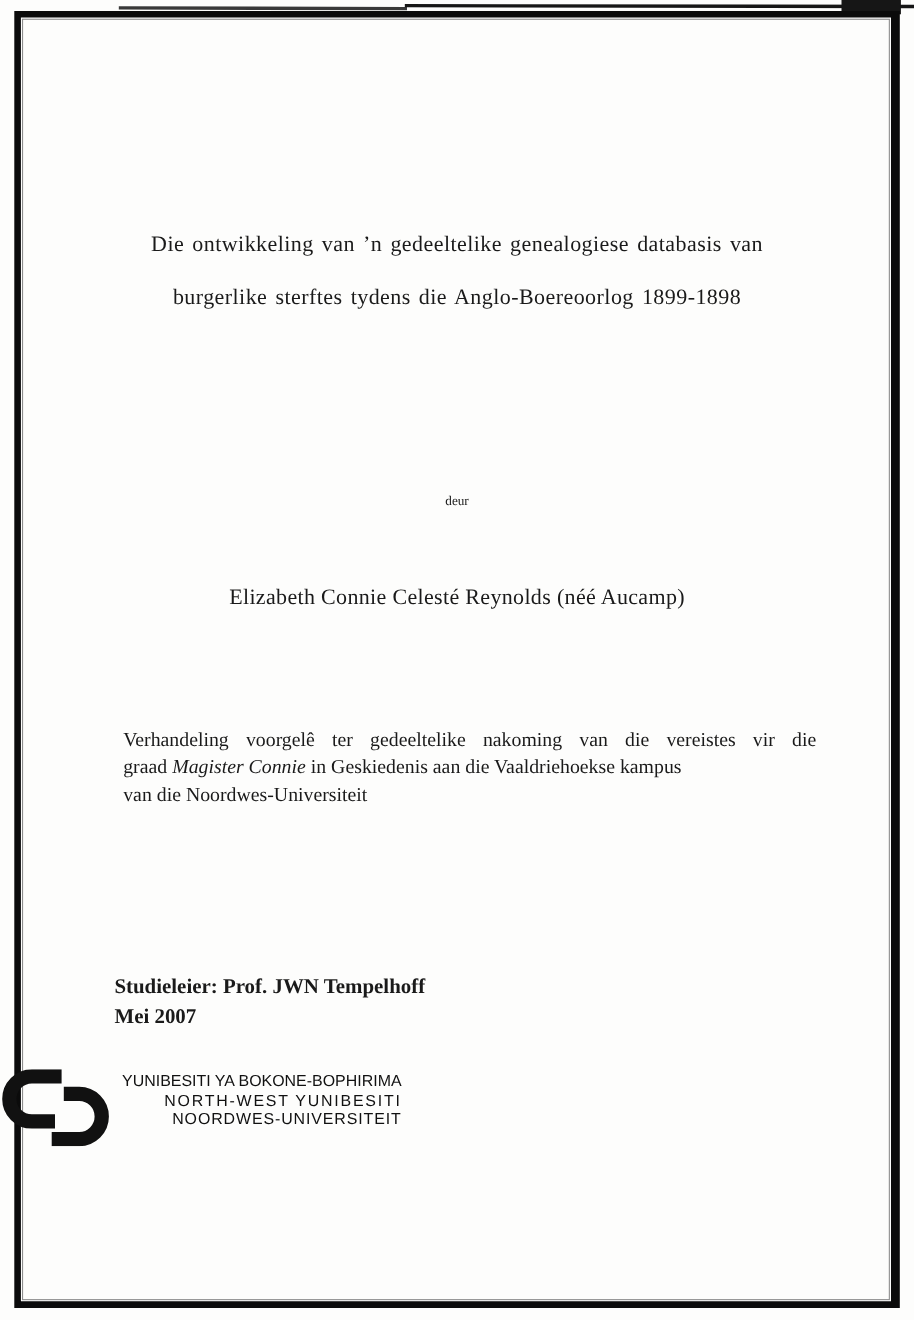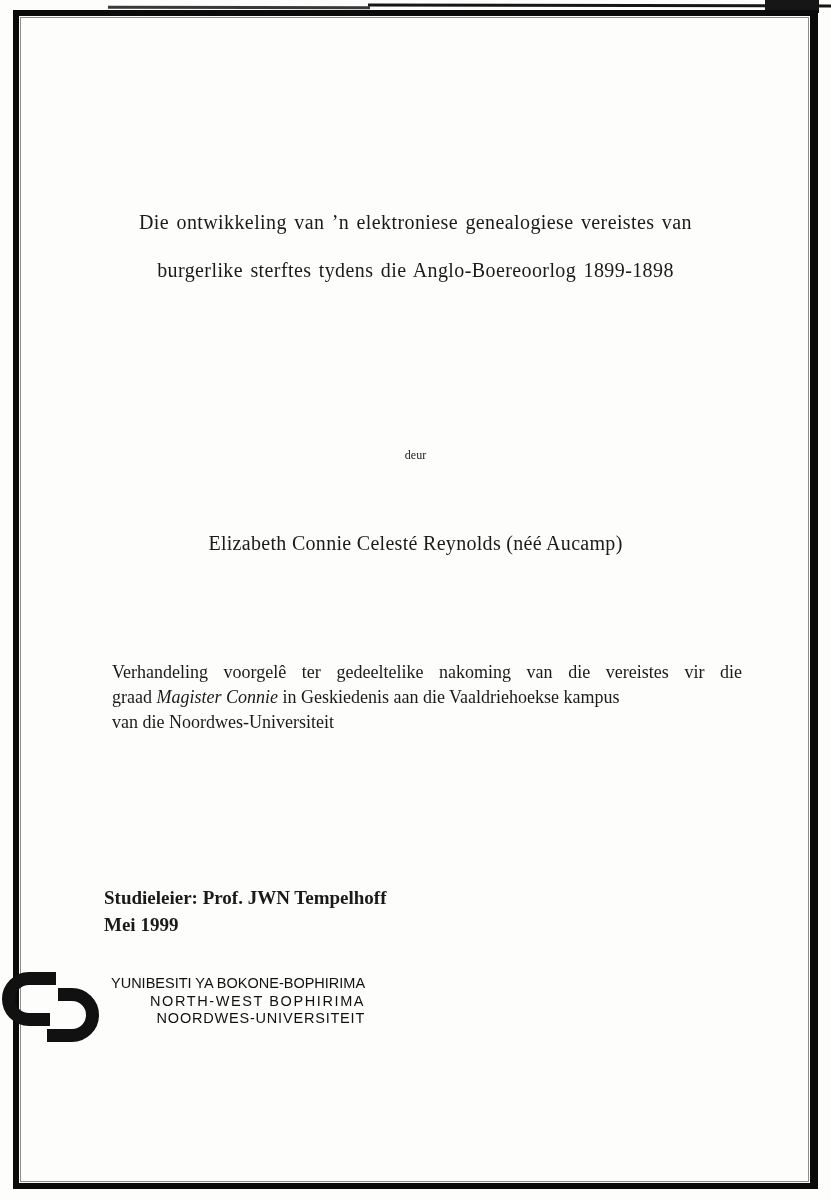--- a/index.html
+++ b/index.html
@@ -119,46 +119,46 @@
   <div class="smudge smudge-2"></div>
   <div class="smudge smudge-3"></div>
 
   <div class="frame">
     <div class="frame-inner"></div>
   </div>
 
   <div class="content">
 
     <h1 class="title">
-      <span>Die ontwikkeling van ’n elektroniese genealogiese vereistes van</span>
+      <span>Die ontwikkeling van ’n gedeeltelike genealogiese databasis van</span>
       <span>burgerlike sterftes tydens die Anglo-Boereoorlog 1899-1898</span>
     </h1>
 
     <p class="byline">deur</p>
 
     <p class="author">Elizabeth Connie Celesté Reynolds (néé Aucamp)</p>
 
     <div class="statement">
       <p class="justified">Verhandeling voorgelê ter gedeeltelike nakoming van die vereistes vir die</p>
       <p><span>graad </span><em>Magister Connie</em><span> in Geskiedenis aan die Vaaldriehoekse kampus</span></p>
       <p>van die Noordwes-Universiteit</p>
     </div>
 
     <div class="supervisor-block">
       <p>Studieleier: Prof. JWN Tempelhoff</p>
-      <p>Mei 1999</p>
+      <p>Mei 2007</p>
     </div>
 
     <div class="logo">
       <svg class="logo-mark" width="106" height="70" viewBox="0 0 106 70" aria-hidden="true">
         <path d="M 56 6.5 H 29 A 20.5 20.5 0 1 0 29 47.5 H 50" fill="none" stroke="#111111" stroke-width="13"></path>
         <path d="M 47 63.5 H 72 A 20.5 20.5 0 1 0 72 22.5 H 58" fill="none" stroke="#fdfdfc" stroke-width="18"></path>
         <path d="M 47 63.5 H 72 A 20.5 20.5 0 1 0 72 22.5 H 58" fill="none" stroke="#111111" stroke-width="13"></path>
       </svg>
       <div class="logo-text">
         <span class="lt1">YUNIBESITI YA BOKONE-BOPHIRIMA</span>
-        <span class="lt2">NORTH-WEST BOPHIRIMA</span>
+        <span class="lt2">NORTH-WEST YUNIBESITI</span>
         <span class="lt3">NOORDWES-UNIVERSITEIT</span>
       </div>
     </div>
 
   </div>
 </div>
 
 </body></html>

